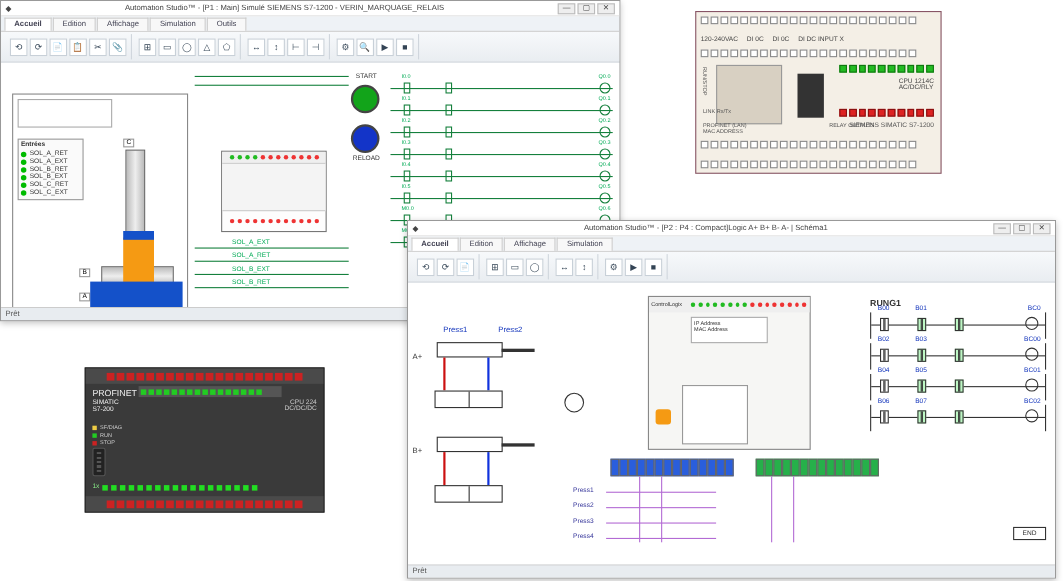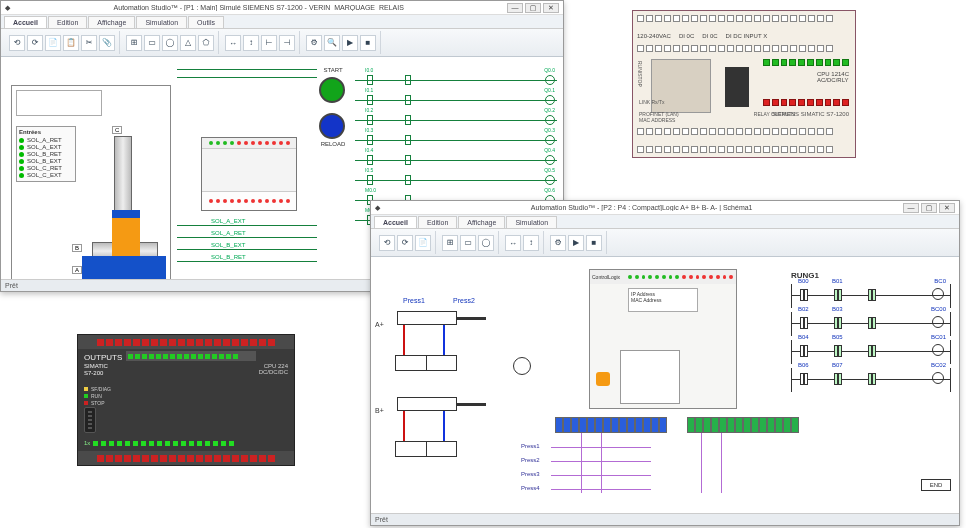--- a/index.html
+++ b/index.html
@@ -619,21 +619,21 @@
       <div class="sq-red"></div>
       <div class="sq-red"></div>
       <div class="sq-red"></div>
       <div class="sq-red"></div>
       <div class="sq-red"></div>
       <div class="sq-red"></div>
       <div class="sq-red"></div>
       <div class="sq-red"></div>
     </div>
   <div class="brand">
-    <div>OUTPUTS</div>
+    <div>PROFINET</div>
     <div style="font-size:6px;">SIMATIC</div>
     <div style="font-size:6px;">S7-200</div>
   </div>
   <div class="badge" id="pd-badge">
       <div style="width: 5px; height: 5px; background: rgb(34, 204, 34);"></div>
       <div style="width: 5px; height: 5px; background: rgb(34, 204, 34);"></div>
       <div style="width: 5px; height: 5px; background: rgb(34, 204, 34);"></div>
       <div style="width: 5px; height: 5px; background: rgb(34, 204, 34);"></div>
       <div style="width: 5px; height: 5px; background: rgb(34, 204, 34);"></div>
       <div style="width: 5px; height: 5px; background: rgb(34, 204, 34);"></div>

